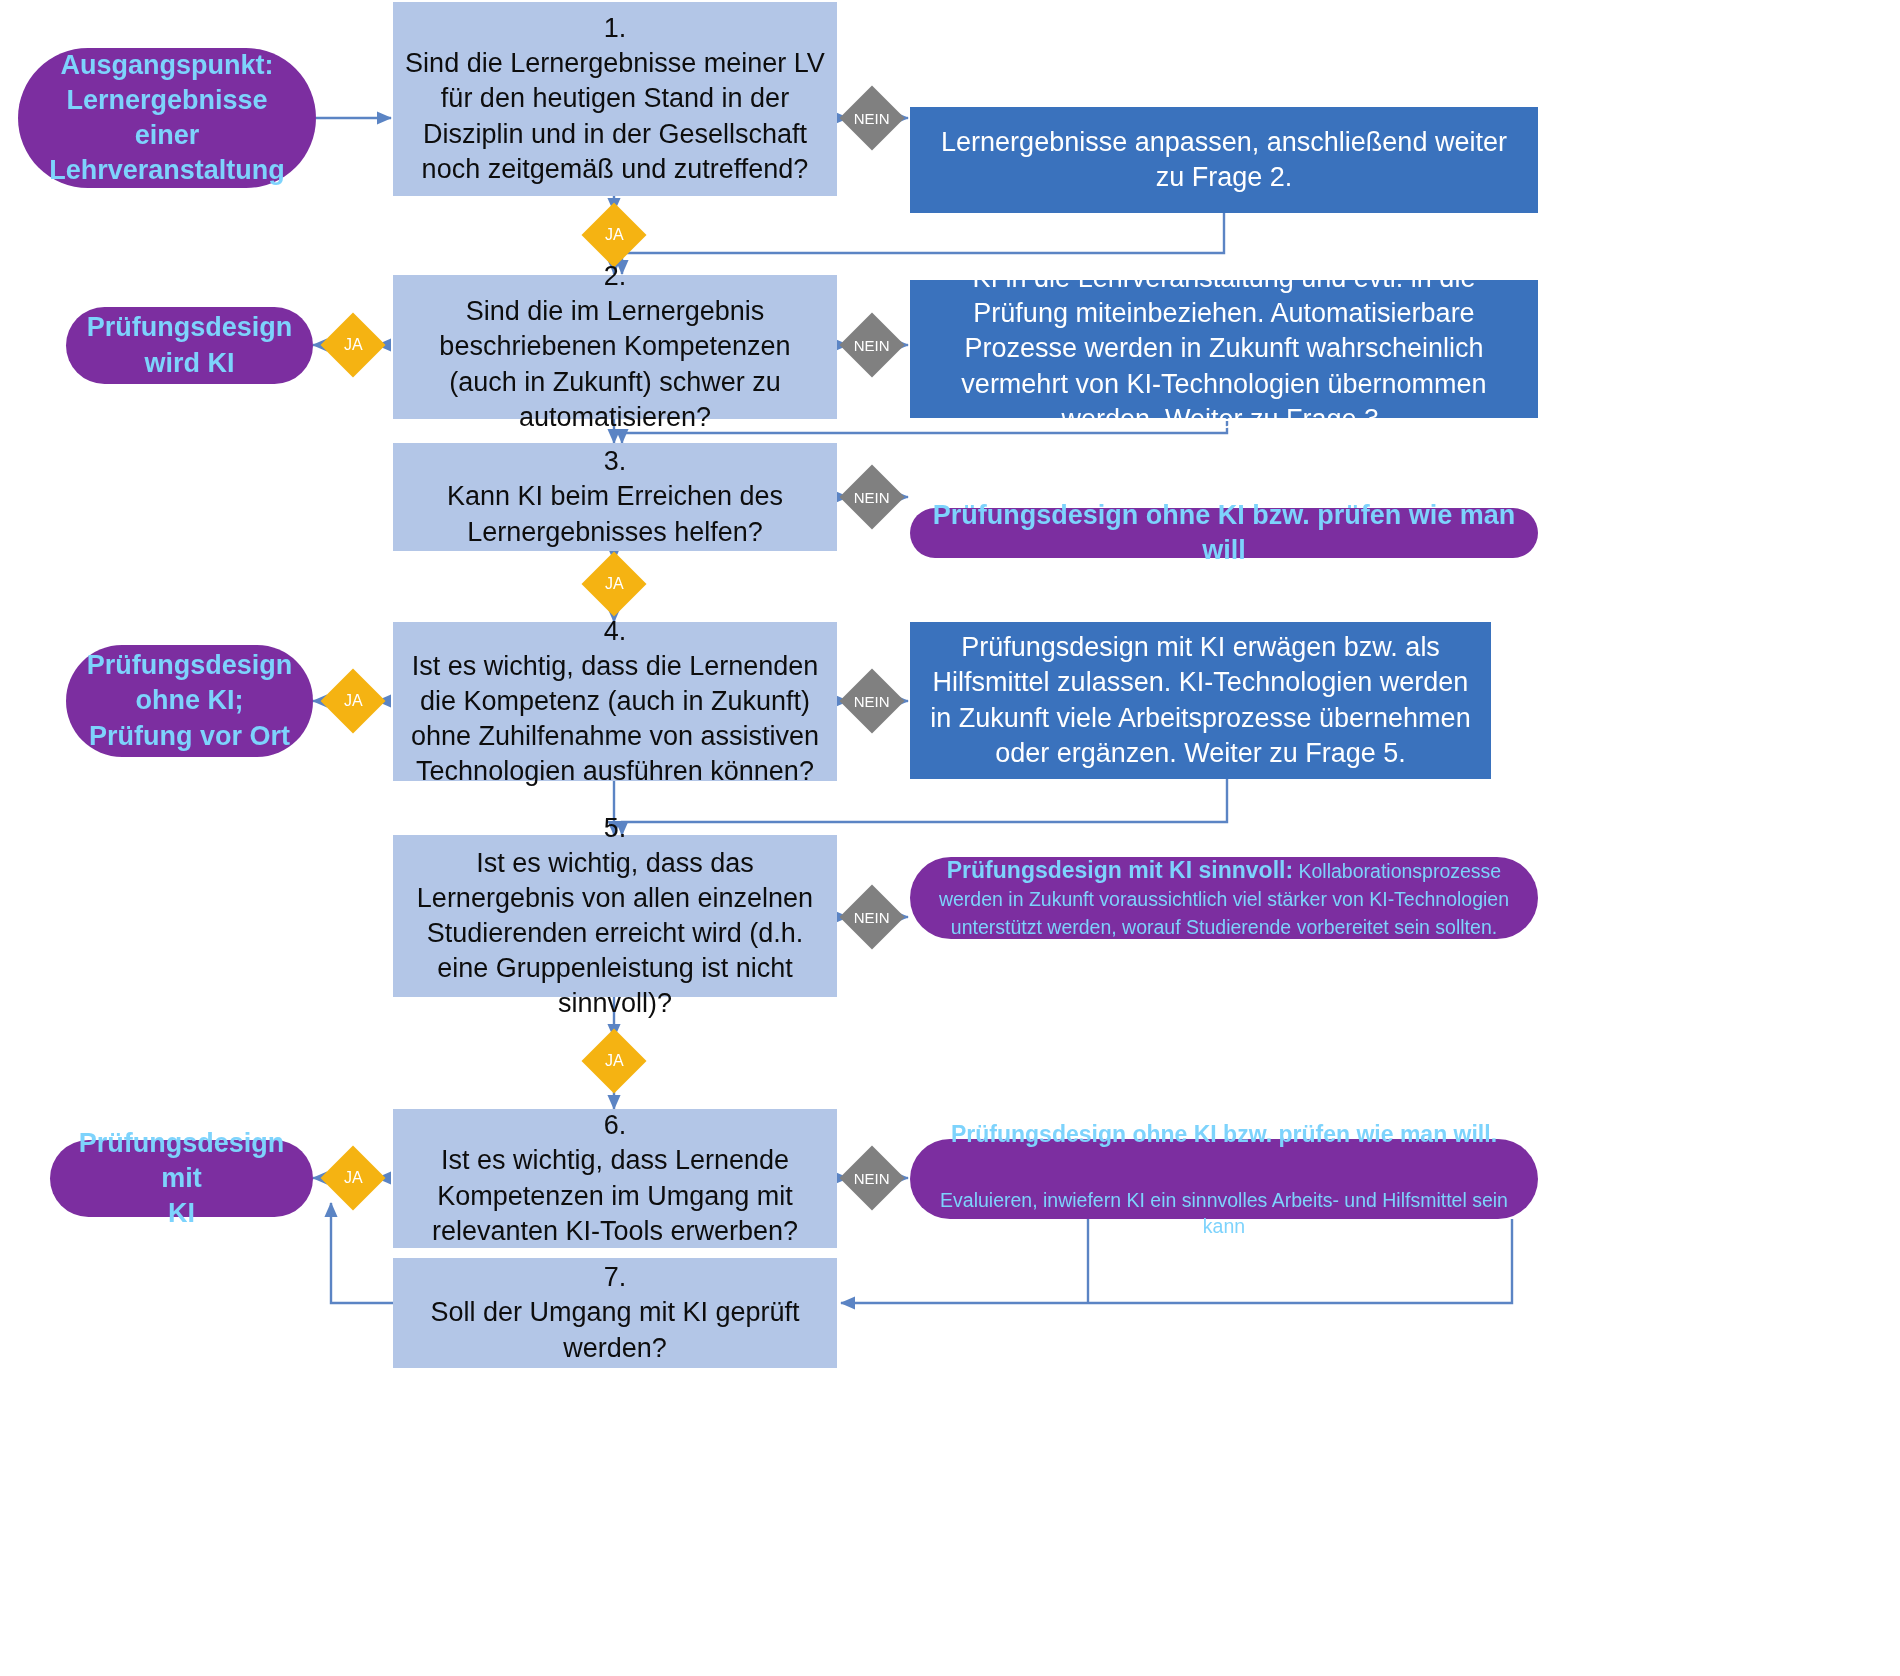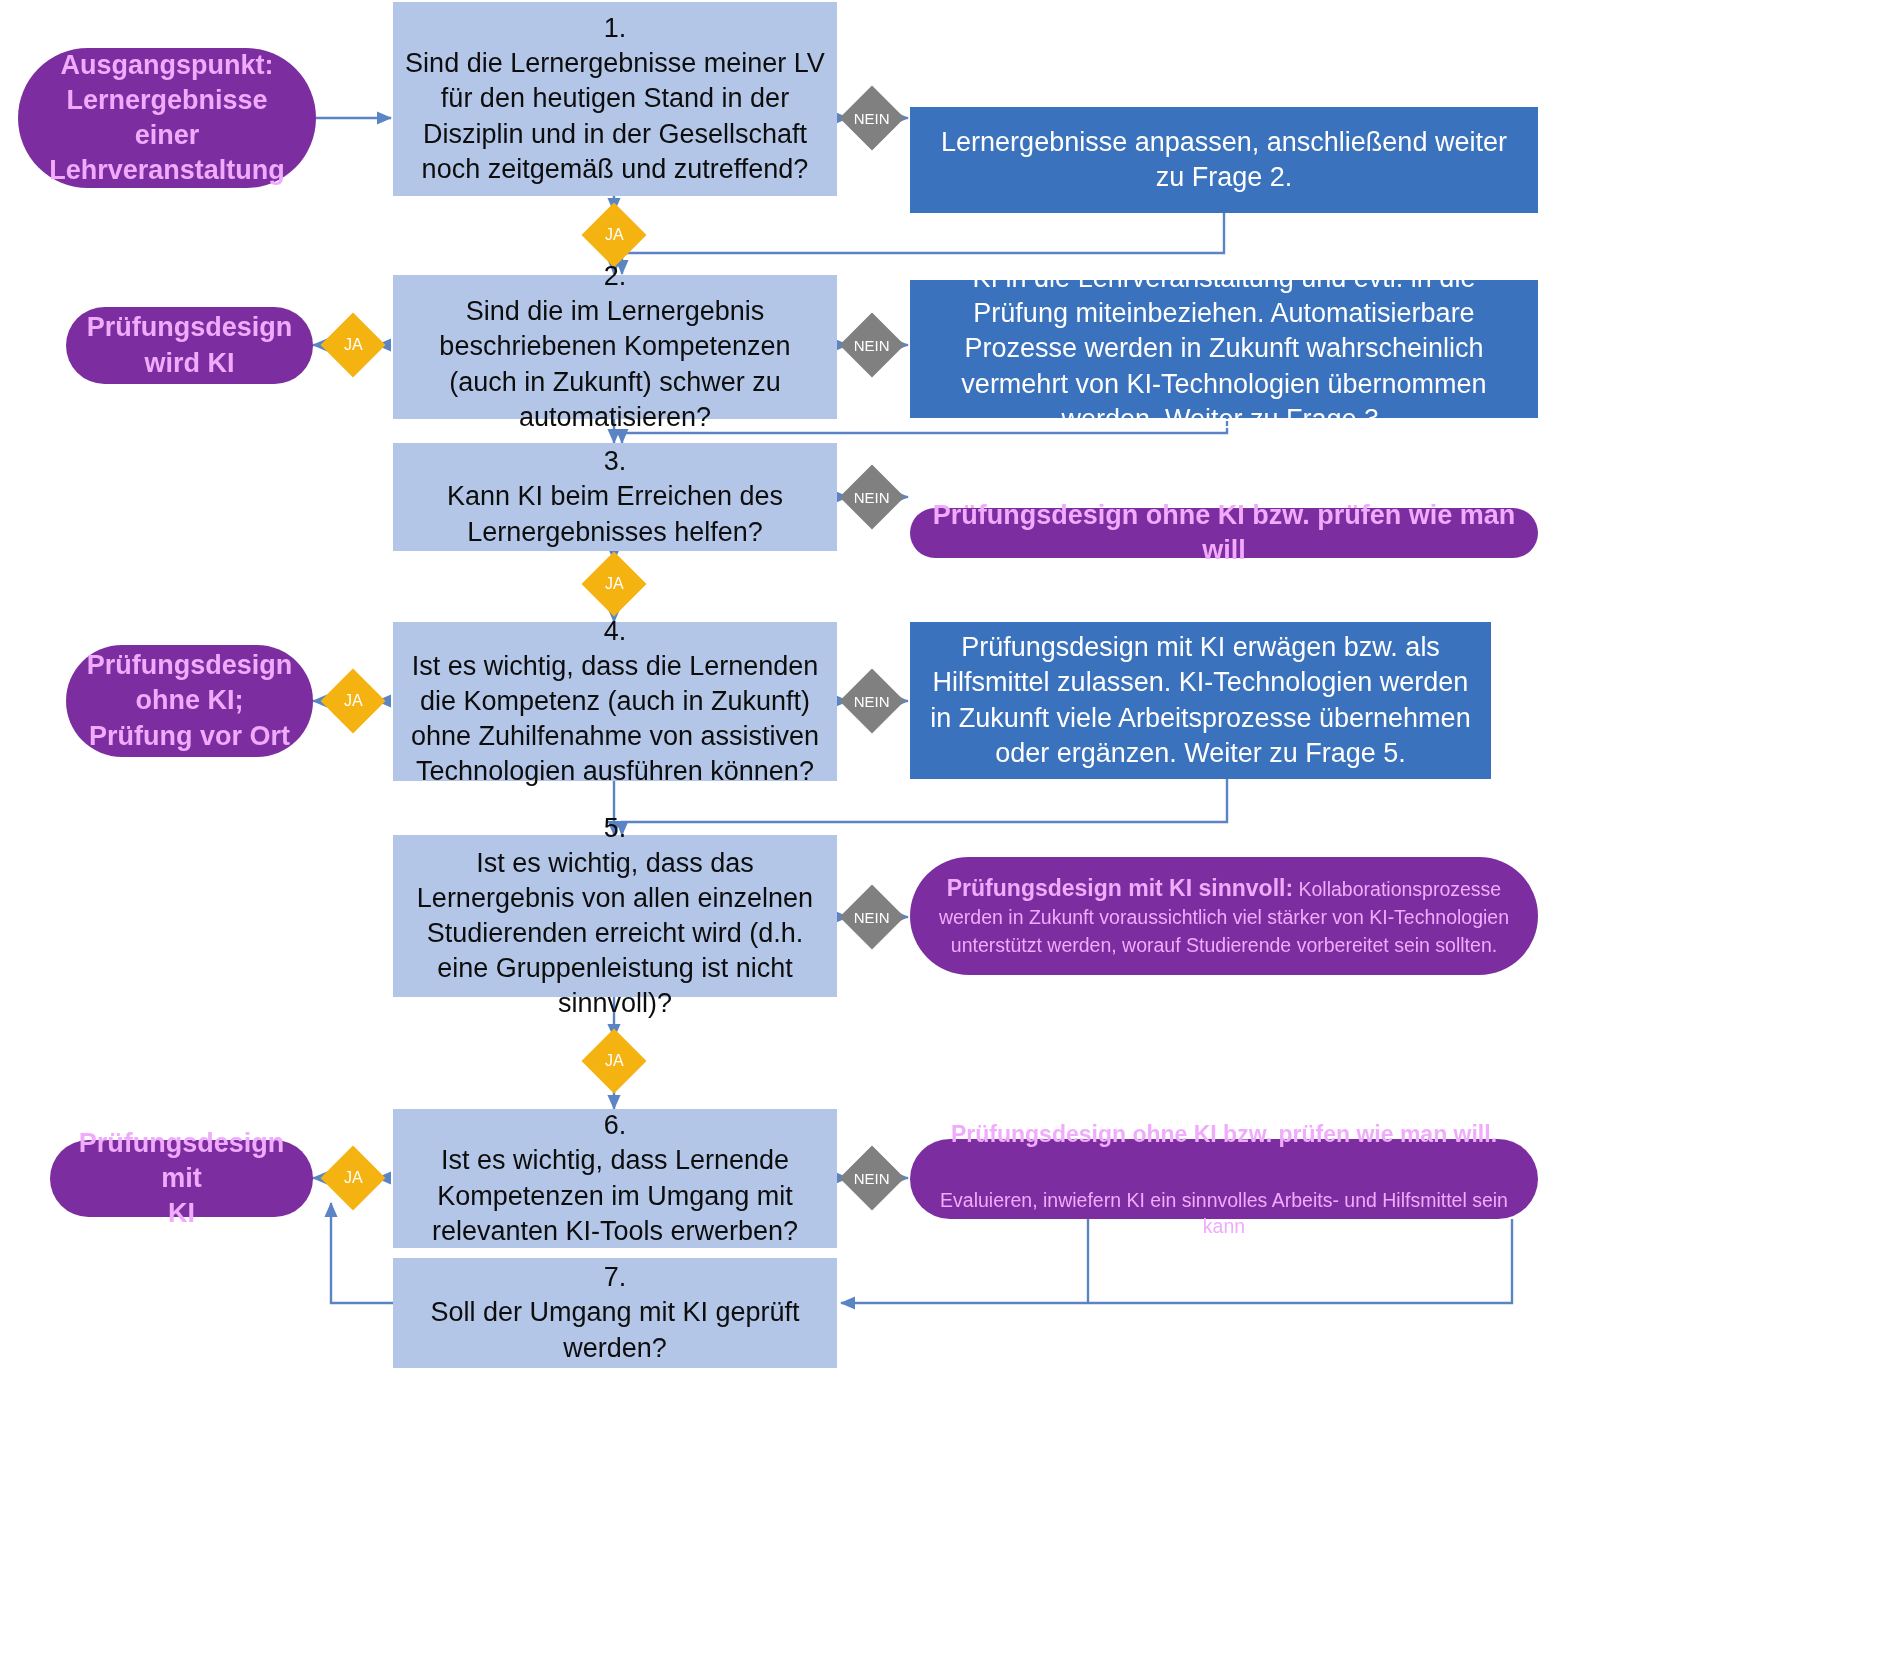--- a/index.html
+++ b/index.html
@@ -48,21 +48,21 @@
   .blue-box {
     background: #3a72bd;
     color: #ffffff;
     font-size: 27px;
     padding: 8px 16px;
   }
 
   
   .purple-pill {
     background: #7c2ea0;
-    color: #f0abfc;
+    color: #7dd3fc;
     border-radius: 999px;
     font-weight: bold;
     font-size: 27px;
     padding: 8px 18px;
   }
   .purple-pill.rich {
     font-weight: normal;
     font-size: 21px;
     line-height: 1.32;
     padding: 10px 26px;
@@ -258,21 +258,21 @@
 
   <div class="node q-box" style="left:393px; top:835px; width:444px; height:162px;">
     <span class="q-num">5.</span>
     <span class="q-text">Ist es wichtig, dass das Lernergebnis von allen einzelnen Studierenden erreicht wird (d.h. eine Gruppenleistung ist nicht sinnvoll)?</span>
   </div>
 
   <div class="diamond nein" style="left:849px; top:894px; width:46px; height:46px;">
     <span>NEIN</span>
   </div>
 
-  <div class="node purple-pill rich" style="left:910px; top:857px; width:628px; height:118px;">
+  <div class="node purple-pill rich" style="left:910px; top:857px; width:628px; height:82px;">
     <span>
       <b>Prüfungsdesign mit KI sinnvoll:</b><span class="sub"> Kollaborationsprozesse werden in Zukunft voraussichtlich viel stärker von KI-Technologien unterstützt werden, worauf Studierende vorbereitet sein sollten.</span>
     </span>
   </div>
 
   <div class="diamond ja" style="left:591px; top:1038px; width:46px; height:46px;">
     <span>JA</span>
   </div>
 
   <div class="node q-box" style="left:393px; top:1109px; width:444px; height:139px;">

